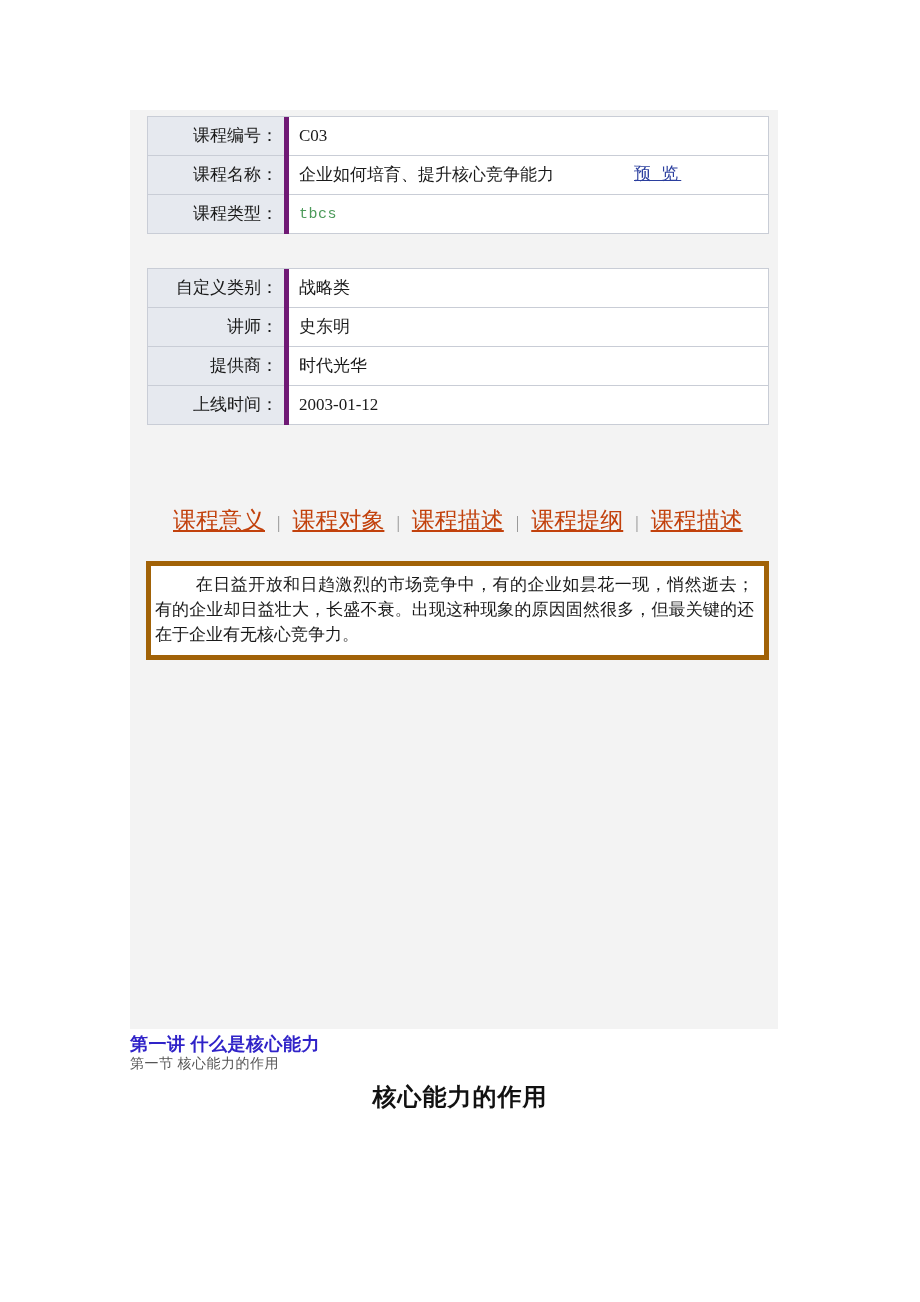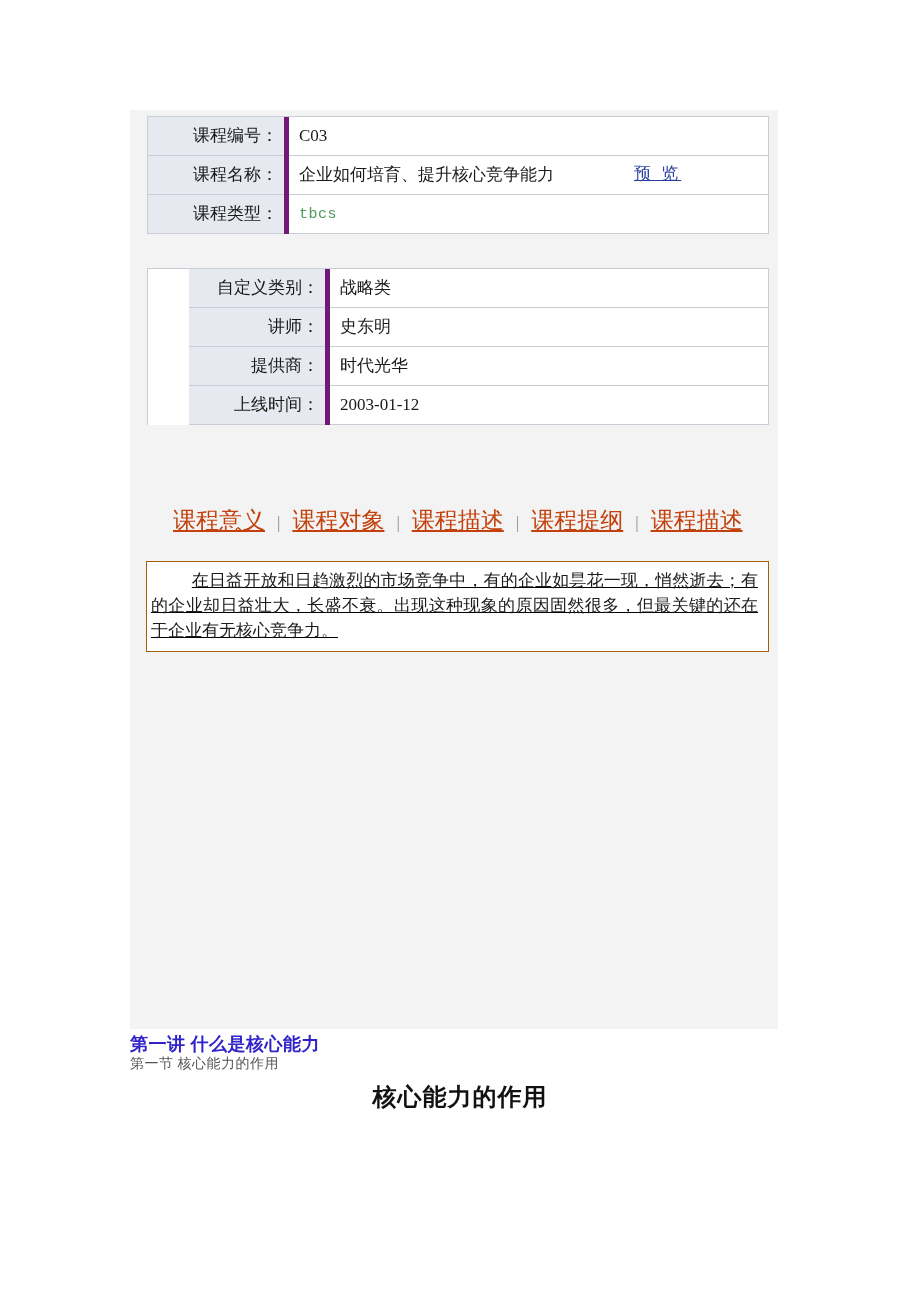--- a/index.html
+++ b/index.html
@@ -31,21 +31,21 @@
   .card {
     position: absolute;
     left: 17px;
     width: 622px;
     box-sizing: border-box;
     background: #ffffff;
     border: 1px solid #c9cdd6;
     border-bottom: none;
   }
   .card.top { top: 6px; }
-  .card.mid { top: 158px; padding-left: 41px; }
+  .card.mid { top: 158px; }
 
   table.info {
     width: 100%;
     border-collapse: collapse;
     table-layout: fixed;
   }
   table.info td {
     border-bottom: 1px solid #c9cdd6;
     font-size: 17px;
     line-height: 20px;
@@ -111,23 +111,22 @@
   }
 
   
   .descbox {
     position: absolute;
     left: 16px;
     top: 451px;
     width: 623px;
     box-sizing: border-box;
     background: #ffffff;
-    border: 1px solid #a16207;
+    border: 5px solid #a16207;
     padding: 6px 10px 8px 4px;
-    text-decoration: underline;
   }
   .descbox p {
     margin: 0;
     font-size: 17px;
     line-height: 25px;
     text-indent: 2.4em;
     color: #1a1a1a;
     text-align: justify;
   }
 

